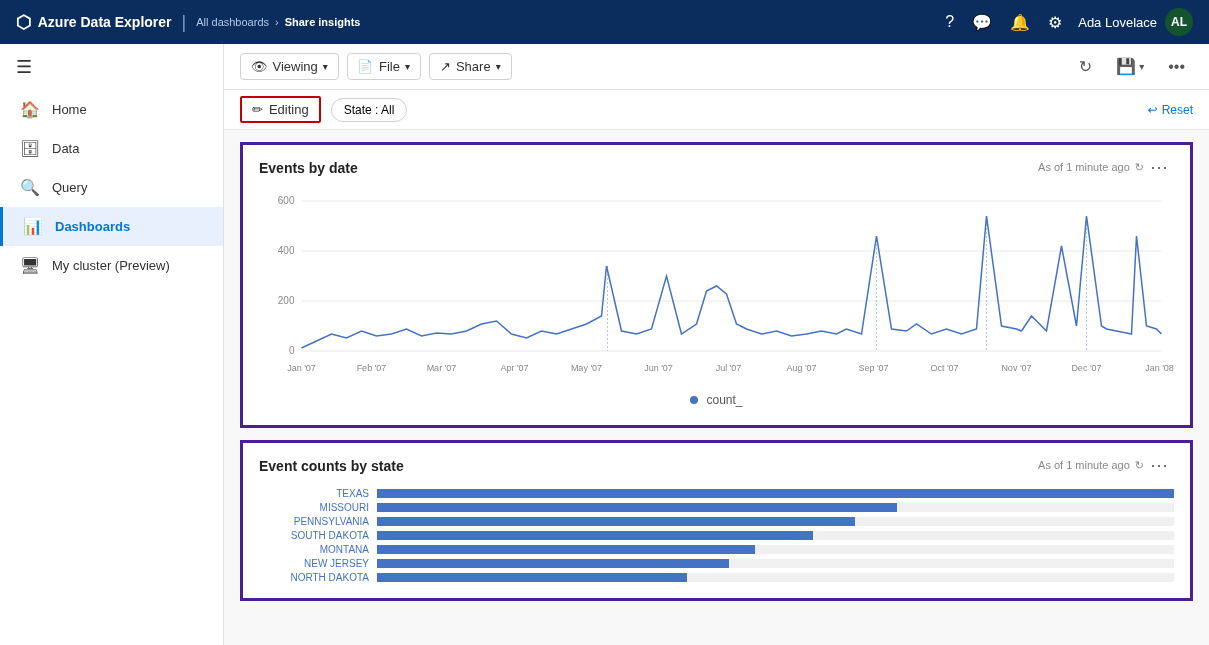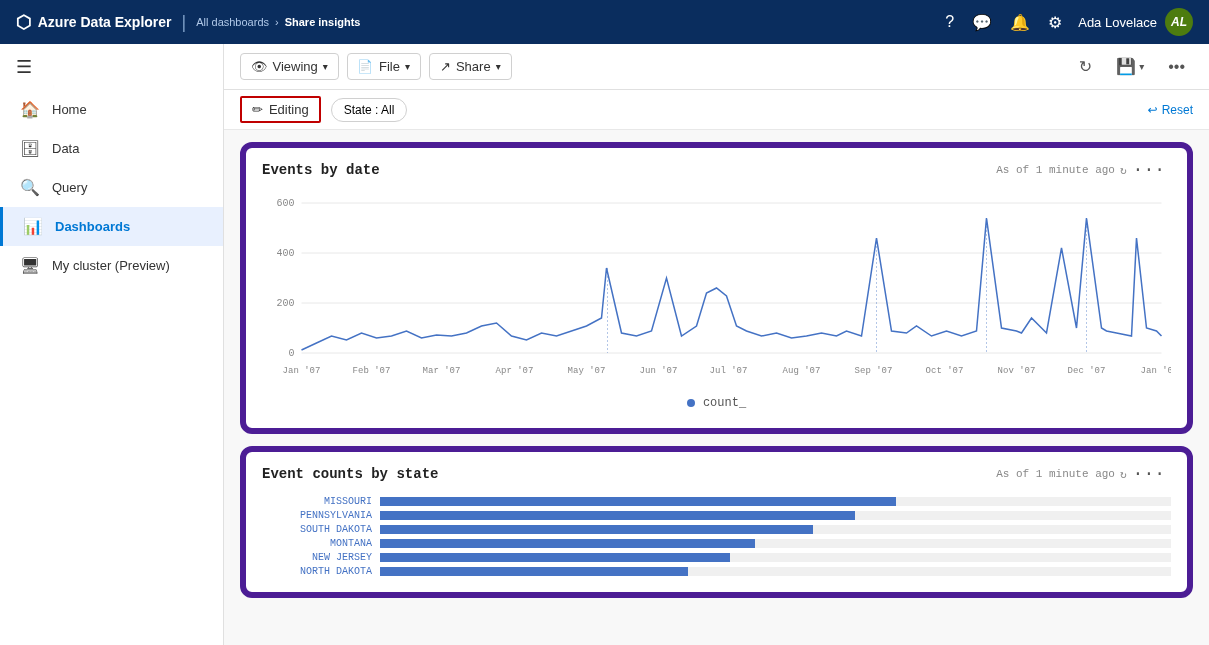--- a/index.html
+++ b/index.html
@@ -16,21 +16,21 @@
       flex-shrink: 0;
     }
     .top-nav-brand { font-size: 14px; font-weight: 600; color: white; display: flex; align-items: center; gap: 6px; }
     .top-nav-separator { color: #7a9cc5; margin: 0 10px; font-size: 18px; font-weight: 300; }
     .top-nav-breadcrumb { display: flex; align-items: center; gap: 6px; color: #b0c8e8; font-size: 11px; }
     .top-nav-breadcrumb .current { color: white; font-weight: 600; }
     .top-nav-spacer { flex: 1; }
     .top-nav-icons { display: flex; align-items: center; gap: 18px; }
     .top-nav-icon { color: white; font-size: 16px; cursor: pointer; }
     .top-nav-user { display: flex; align-items: center; gap: 8px; color: white; font-size: 13px; }
-    .top-nav-avatar { width: 28px; height: 28px; border-radius: 50%; background: #4d7c0f; display: flex; align-items: center; justify-content: center; font-size: 12px; font-weight: 600; color: white; font-style: italic; }
+    .top-nav-avatar { width: 28px; height: 28px; border-radius: 50%; background: #14532d; display: flex; align-items: center; justify-content: center; font-size: 12px; font-weight: 600; color: white; }
 
     
     .main-layout { display: flex; flex: 1; overflow: hidden; }
 
     
     .sidebar {
       width: 224px;
       background: white;
       border-right: 1px solid #e0e0e0;
       display: flex;
@@ -113,23 +113,22 @@
       cursor: pointer;
     }
     .filter-bar-spacer { flex: 1; }
     .reset-btn { color: #0078d4; font-size: 12px; cursor: pointer; display: flex; align-items: center; gap: 4px; }
 
     
     .dashboard-panels { flex: 1; overflow-y: auto; padding: 12px 16px; display: flex; flex-direction: column; gap: 12px; }
 
     .panel {
       background: white;
-      border: 6px solid #4c1d95;
-      border-radius: 12px;
-      font-family: Liberation Mono, monospace;
+      border: 3px solid #4c1d95;
+      border-radius: 0;
     }
     .panel-header {
       display: flex;
       align-items: center;
       padding: 10px 16px 6px 16px;
     }
     .panel-title { font-size: 14px; font-weight: 600; color: #222; }
     .panel-header-spacer { flex: 1; }
     .panel-meta { font-size: 11px; color: #888; display: flex; align-items: flex-start; gap: 5px; }
     .panel-more { font-size: 18px; color: #555; cursor: pointer; padding: 2px 6px; }
@@ -318,20 +317,26 @@
         <div class="panel-header">
           <span class="panel-title">Event counts by state</span>
           <div class="panel-header-spacer"></div>
           <div class="panel-meta">
             <span>As of 1 minute ago</span>
             <span style="cursor:pointer;">↻</span>
           </div>
           <span class="panel-more">···</span>
         </div>
         <div class="bar-chart-container" id="bar-chart">
+        <div class="bar-row">
+              <div class="bar-label">TEXAS</div>
+              <div class="bar-track">
+                <div class="bar-fill" style="width: 100%;"></div>
+              </div>
+            </div>
             <div class="bar-row">
               <div class="bar-label">MISSOURI</div>
               <div class="bar-track">
                 <div class="bar-fill" style="width: 65.2632%;"></div>
               </div>
             </div>
             <div class="bar-row">
               <div class="bar-label">PENNSYLVANIA</div>
               <div class="bar-track">
                 <div class="bar-fill" style="width: 60%;"></div>

